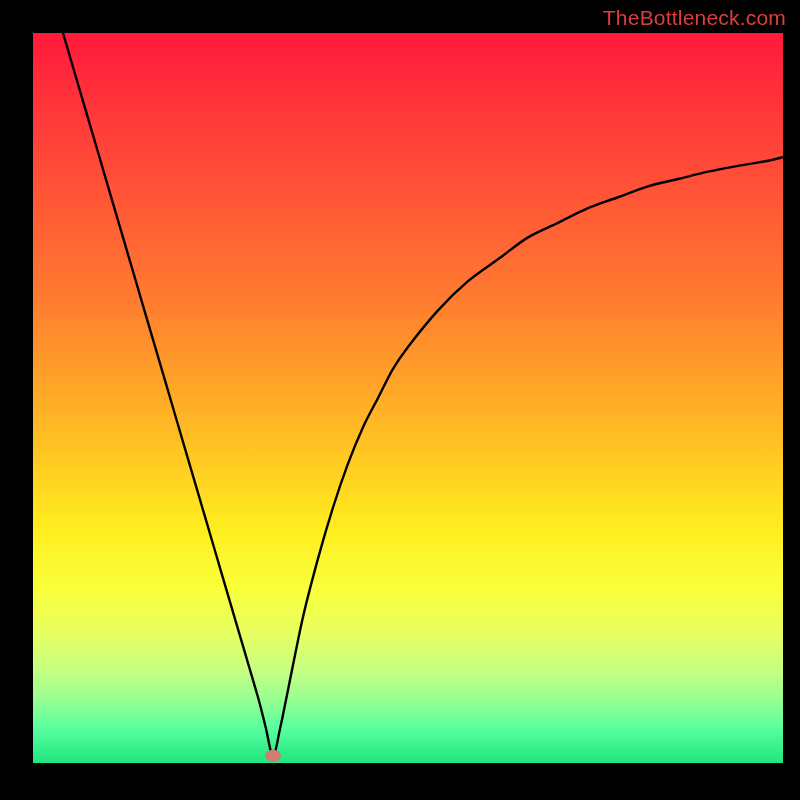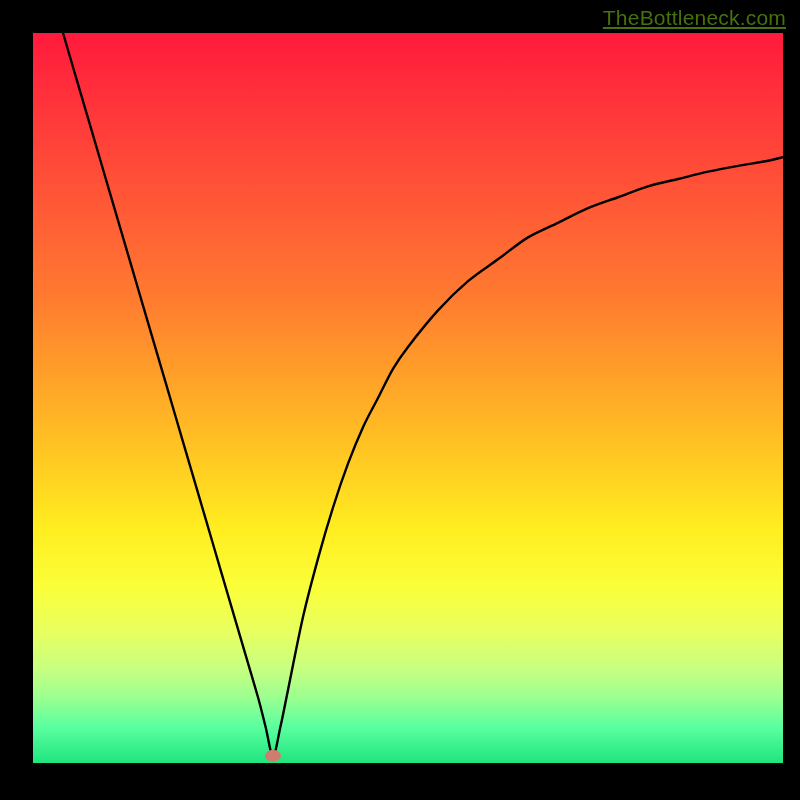--- a/index.html
+++ b/index.html
@@ -38,27 +38,26 @@
       #c8ff80 87%,
       #9cff90 91%,
       #5cffa0 95%,
       #1fe57e 100%
     );
   }
   .watermark {
     position: absolute;
     top: 6px;
     right: 14px;
-    color: #4d7c0f;
+    color: #ef4444;
     opacity: 0.92;
     font-size: 21px;
     font-weight: 500;
     font-family: Arial, sans-serif;
     letter-spacing: 0.2px;
-    text-decoration: underline;
   }
   svg.curve {
     position: absolute;
     left: 0;
     top: 0;
     width: 750px;
     height: 730px;
   }
   .curve path {
     fill: none;

